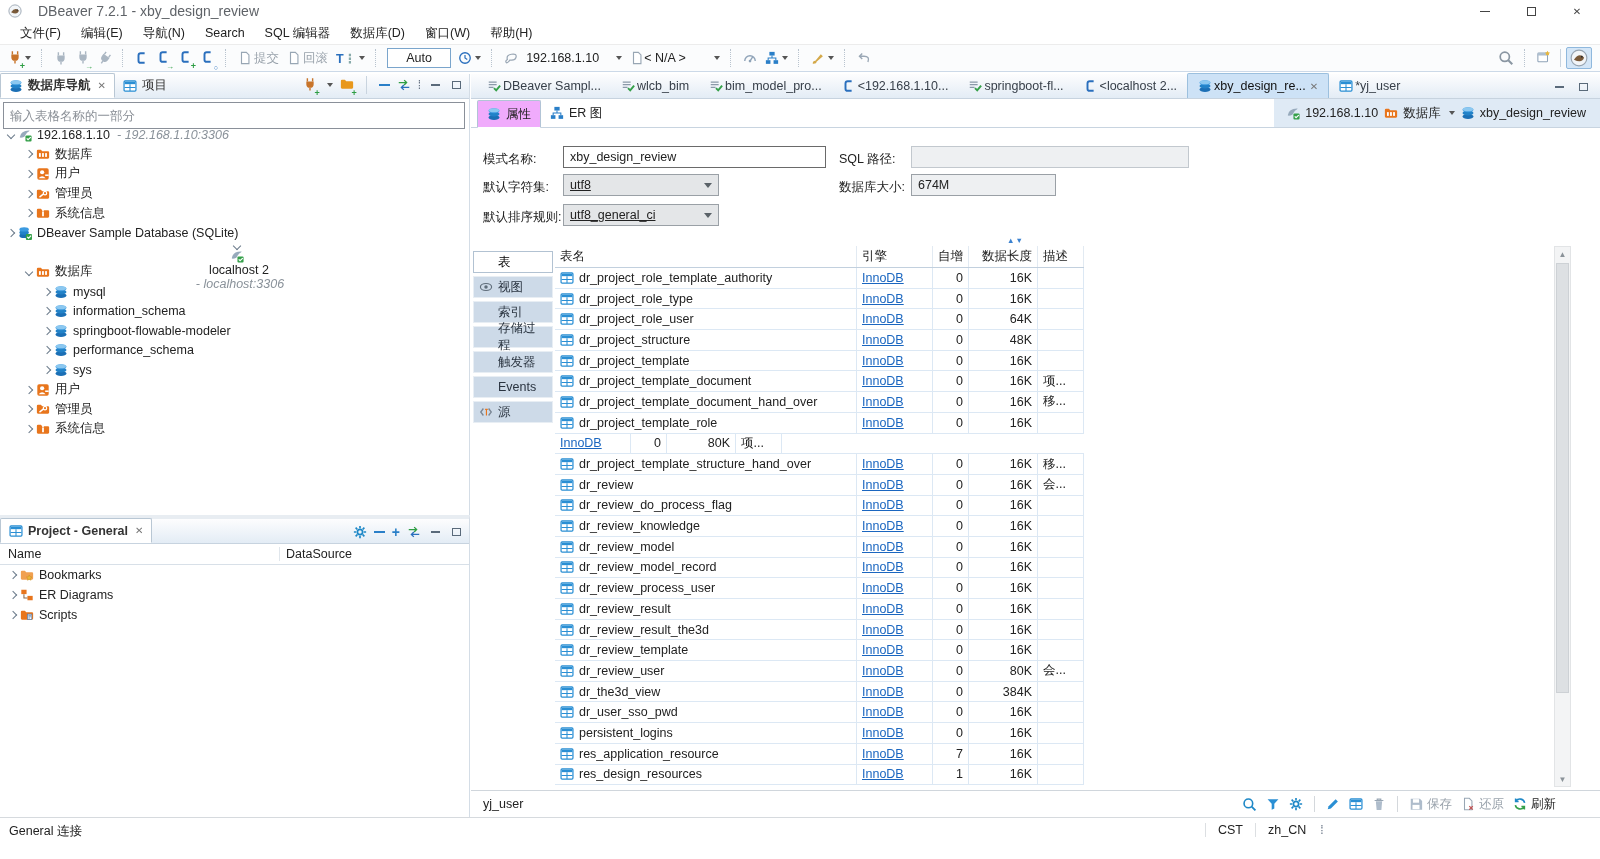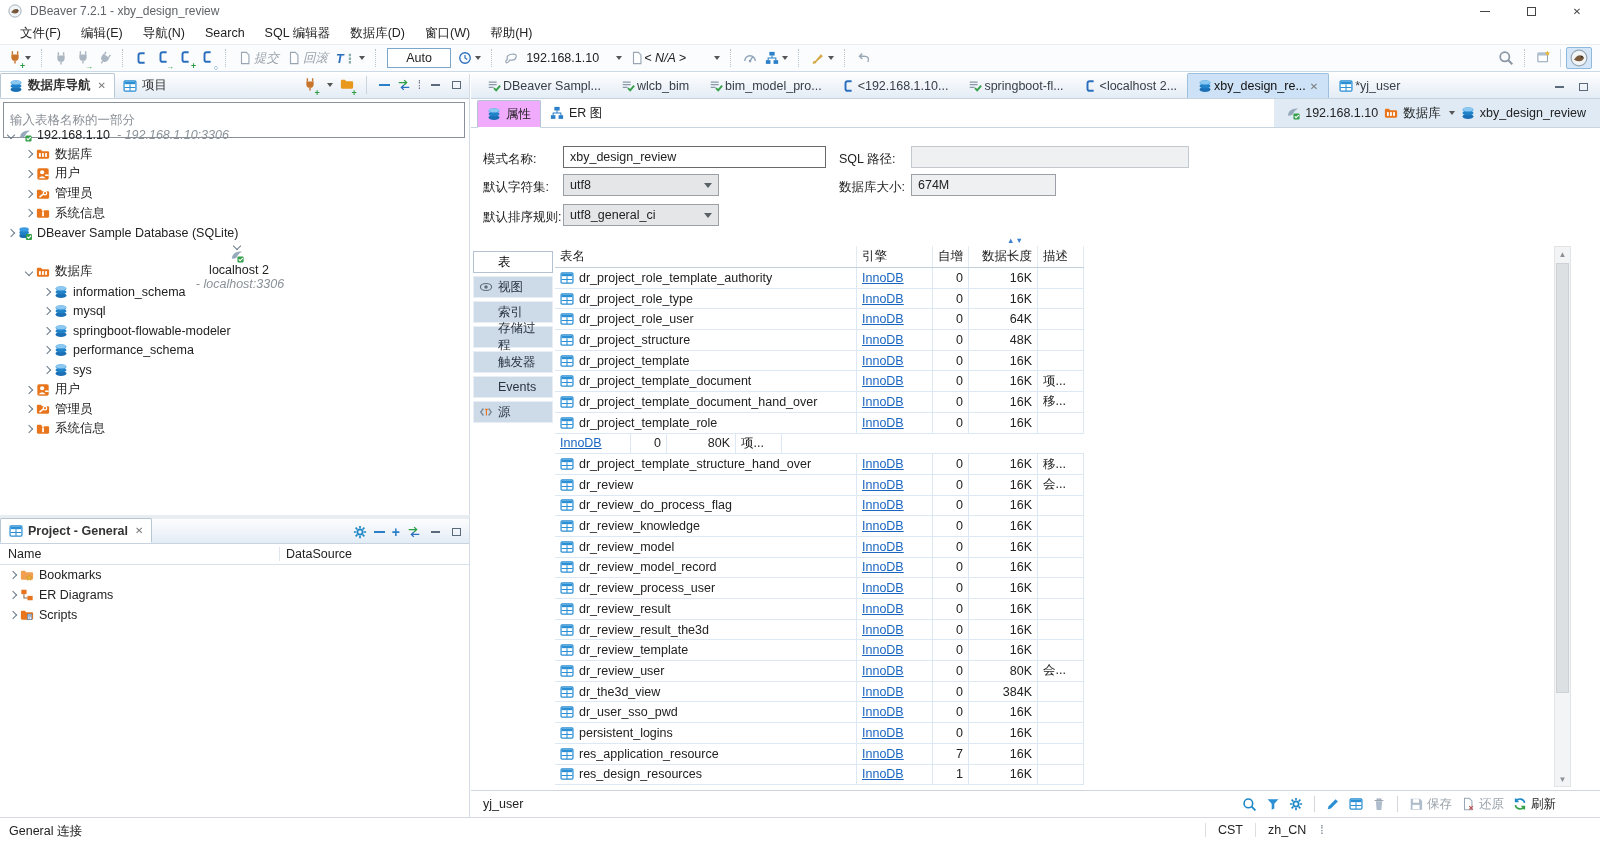--- a/index.html
+++ b/index.html
@@ -2,35 +2,35 @@
 <html><head>
 <meta charset="utf-8">
 <style>
   * { margin:0; padding:0; box-sizing:border-box; }
   html,body { width:1600px; height:859px; overflow:hidden; }
   body { font-family:"Liberation Sans","DejaVu Sans",sans-serif; font-size:12.5px; color:#222; background:#fff; position:relative; }
   svg.ic { width:14px; height:14px; flex:none; }
 
   
   #titlebar { position:absolute; top:0; left:0; right:0; height:22px; display:flex; align-items:center; padding-left:8px; background:#fff; }
-  #titlebar .title { color:#5f6368; margin-left:8px; font-size:12px; }
+  #titlebar .title { color:#5f6368; margin-left:16px; font-size:14px; }
   .winctrls { position:absolute; right:0; top:0; height:22px; display:flex; }
   .winbtn { width:46px; height:22px; display:flex; align-items:center; justify-content:center; color:#444; }
   .wb-min i { display:block; width:10px; border-bottom:1px solid #444; }
   .wb-max i { display:block; width:9px; height:9px; border:1px solid #444; }
   .wb-close i::before { content:"\2715"; font-size:10px; }
 
   
   #menubar { position:absolute; top:22px; left:0; right:0; height:22px; display:flex; align-items:center; padding-left:10px; background:#fff; }
   #menubar span { padding:0 10px; }
 
   
   #toolbar { position:absolute; top:44px; left:0; right:0; height:28px; display:flex; align-items:center; background:#fbfcfd; border-top:1px solid #ececec; border-bottom:1px solid #ccd9e8; padding-left:4px; }
   .tsep { width:5px; height:18px; border-left:1px dotted #b9c4cf; margin:0 4px 0 6px; }
-  .tbtn { display:flex; align-items:center; padding:2px 3px; margin:0 1px; gap:0;font-style:italic; }
+  .tbtn { display:flex; align-items:center; padding:2px 3px; margin:0 1px; gap:0; }
   .tbtn .lbl { color:#9aa3ac; margin-left:2px; }
   .ddarr { width:0; height:0; border-left:3.5px solid transparent; border-right:3.5px solid transparent; border-top:4px solid #555; margin-left:3px; }
   .combo { display:flex; align-items:center; padding:1px 4px; }
   #autocombo { width:64px; height:20px; border:1px solid #7aa5cc; background:#fff; justify-content:center; margin:0 3px; }
   .badge { position:relative; }
   .badge::after { position:absolute; font-weight:bold; font-size:9px; right:-3px; bottom:-4px; }
   .b-plus::after { content:"+"; color:#2e9e44; }
   .b-arrow::after { content:"\2192"; color:#2e9e44; font-size:8px; }
   .b-mag::after { content:"\25CB"; color:#2a6fbd; font-size:7px; }
   .tright { margin-left:auto; display:flex; align-items:center; padding-right:8px; }
@@ -42,21 +42,21 @@
   .viewtab { display:flex; align-items:center; gap:5px; height:25px; padding:0 8px; color:#333; }
   .viewtab.active { background:#fff; border:1px solid #b9c7d4; border-bottom-color:#fff; border-radius:2px 2px 0 0;font-weight:bold; }
   .closex { color:#777; font-size:10px; margin-left:2px; }
   .closex::before { content:"\2715"; }
   .viewtools { margin-left:auto; display:flex; align-items:center; gap:7px; padding-right:6px; padding-bottom:4px; }
   .minus-ic { width:11px; height:0; border-top:2.5px solid #2a7fc8; display:block; }
   .minmax-min i { display:block; width:9px; border-bottom:2px solid #5a6a7a; }
   .minmax-max i { display:block; width:9px; height:8px; border:1.5px solid #5a6a7a; }
   .vdots { color:#6a7686; font-size:12px; letter-spacing:0; }
 
-  #navfilter { margin:3px 3px; width:462px; height:36px; border:1px solid #8a9099; padding:0 6px; font-size:12.5px; font-family:inherit; color:#333; }
+  #navfilter { margin:3px 3px; width:462px; height:27px; border:1px solid #8a9099; padding:0 6px; font-size:12.5px; font-family:inherit; color:#333; }
   #navfilter::placeholder { color:#8a8f96; }
 
   #navtree { position:absolute; top:51px; left:0; right:0; bottom:0; overflow:hidden; }
   .trow { height:19.6px; display:flex; align-items:center; white-space:nowrap; }
   .tw { width:14px; flex:none; display:flex; align-items:center; justify-content:center; }
   .tw i { width:6px; height:6px; border-right:1.5px solid #6a7a8a; border-bottom:1.5px solid #6a7a8a; display:block; }
   .tw.closed i { transform:rotate(-45deg); }
   .tw.open i { transform:rotate(45deg); }
   .trow .lbl { margin-left:5px; }
   .trow .sfx { margin-left:7px; color:#8a929a; font-style:italic; }
@@ -79,21 +79,21 @@
   #subtabs { height:29px; border-bottom:1px solid #c8d4e0; display:flex; align-items:flex-end; padding-left:6px; background:#fff; }
   .subtab { display:flex; align-items:center; gap:5px; height:28px; padding:0 9px; }
   .subtab.active { border:1px solid #b2c4d6; border-bottom-color:#fff; background:#f0abfc; border-radius:2px 2px 0 0; position:relative; top:1px; }
   #crumbs { margin-left:auto; height:100%; background:#dfeaf5; display:flex; align-items:center; gap:6px; padding:0 14px 0 12px; }
   #crumbs .seg { display:flex; align-items:center; gap:5px; }
 
   
   .frm-label { position:absolute; color:#222; }
   .frm-input { position:absolute; height:22px; border:1px solid #6a6a6a; background:#fff; display:flex; align-items:center; padding:0 6px; }
   .frm-ro { border:1px solid #c2c8ce; background:#eef0f2; }
-  .frm-sel { border:1px solid #9aa0a6; background:#e4e6e8; justify-content:space-between; }
+  .frm-sel { border:1px solid #9aa0a6; background:#e4e6e8; justify-content:space-between;text-decoration:underline; }
   .chev { width:0; height:0; border-left:4px solid transparent; border-right:4px solid transparent; border-top:5px solid #5a6268; }
 
   
   #sidetabs { position:absolute; left:2px; top:152px; width:80px; }
   .sidetab { height:22px; margin-bottom:3px; background:#cddaе8; background:#cddae8; display:flex; align-items:center; gap:5px; padding:0 5px; border:1px solid #e8eef4; color:#2a3440; }
   .sidetab.active { background:#fff; border:1px solid #b2c2d2; color:#000; }
 
   
   #grid { position:absolute; left:84px; top:147px; width:529px; }
   .g-sort { position:absolute; top:-10px; left:452px; color:#3b82d0; font-size:7.5px; letter-spacing:1px; }
@@ -586,32 +586,32 @@
         <span class="sfx"></span>
       </div>
 
       <div class="trow" style="padding-left: 40px;">
         <span class="tw closed">
           <i></i>
         </span>
         <svg class="ic">
           <use href="#sym-db"></use>
         </svg>
+        <span class="lbl">mysql</span>
+        <span class="sfx"></span>
+      </div>
+
+      <div class="trow" style="padding-left: 40px;">
+        <span class="tw closed">
+          <i></i>
+        </span>
+        <svg class="ic">
+          <use href="#sym-db"></use>
+        </svg>
         <span class="lbl">information_schema</span>
-        <span class="sfx"></span>
-      </div>
-
-      <div class="trow" style="padding-left: 40px;">
-        <span class="tw closed">
-          <i></i>
-        </span>
-        <svg class="ic">
-          <use href="#sym-db"></use>
-        </svg>
-        <span class="lbl">mysql</span>
         <span class="sfx"></span>
       </div>
 
       <div class="trow" style="padding-left: 40px;">
         <span class="tw closed">
           <i></i>
         </span>
         <svg class="ic">
           <use href="#sym-db"></use>
         </svg>

